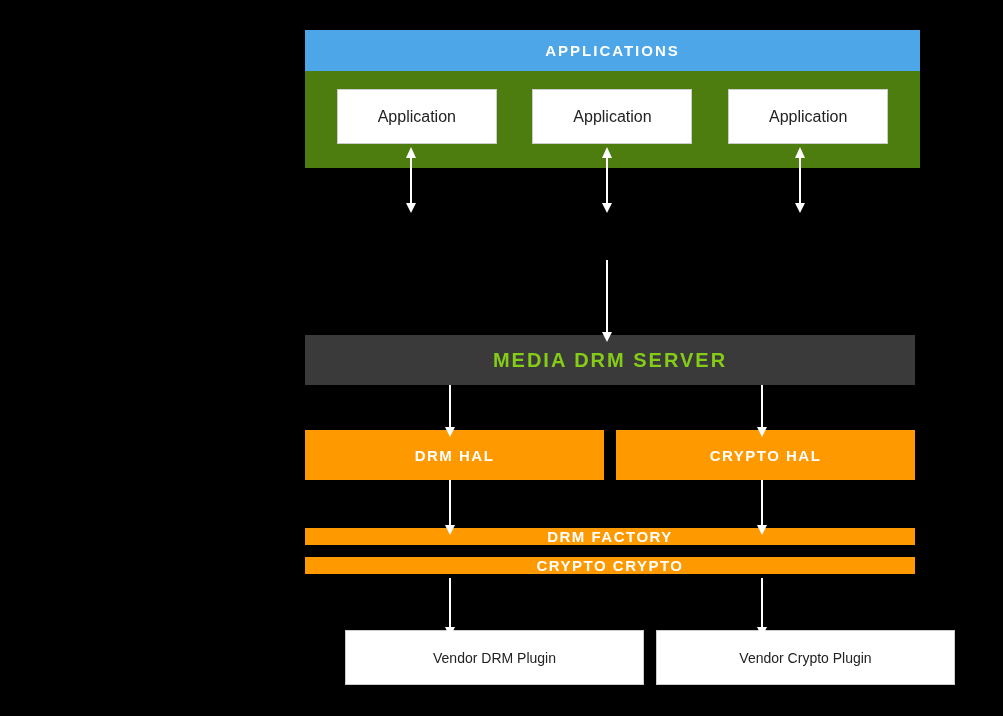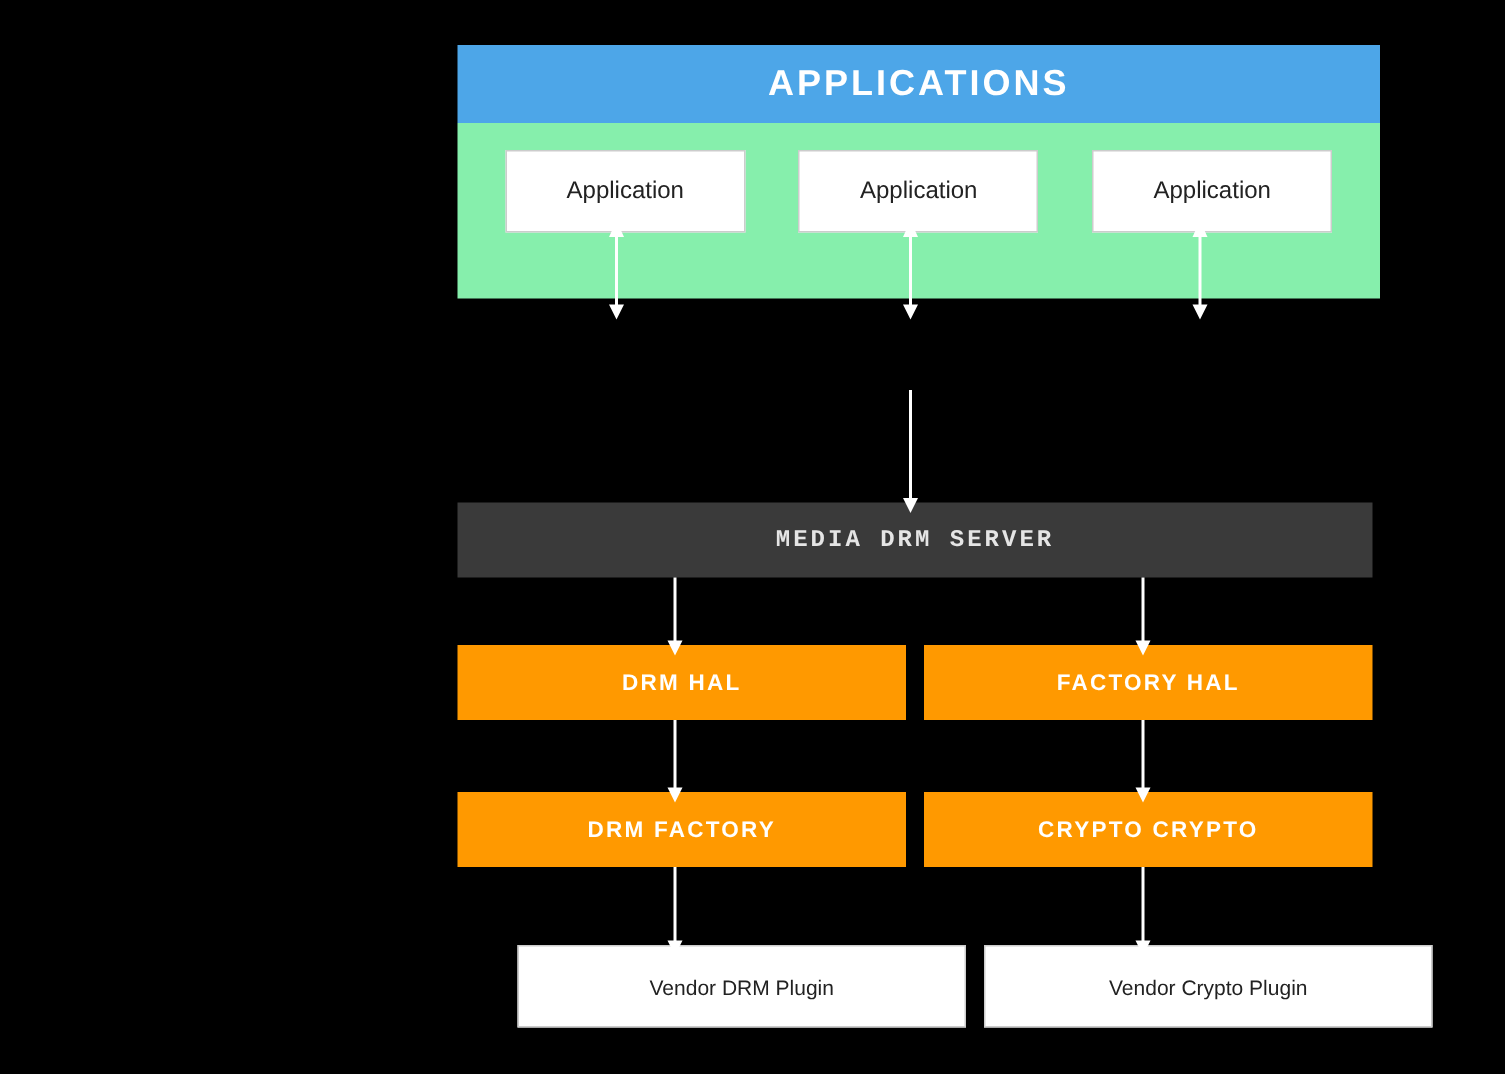--- a/index.html
+++ b/index.html
@@ -24,34 +24,34 @@
     .applications-container {
       position: absolute;
       top: 30px;
       left: 305px;
       width: 615px;
     }
 
     .applications-header {
       background: #4DA6E8;
       color: #fff;
-      font-size: 24px;
+      font-size: 15px;
       font-weight: bold;
       letter-spacing: 2px;
       text-align: center;
       padding: 12px 0;
     }
 
     .applications-body {
-      background: #86efac;
+      background: #4d7c0f;
       display: flex;
       flex-direction: row;
       justify-content: space-around;
       align-items: center;
-      padding: 18px 20px 44px 20px;
+      padding: 18px 20px 24px 20px;
       gap: 12px;
     }
 
     .app-box {
       border: 1.5px solid #ccc;
       background: #fff;
       width: 160px;
       height: 55px;
       display: flex;
       align-items: center;
@@ -87,25 +87,24 @@
       left: 305px;
       width: 610px;
       height: 50px;
       background: #3a3a3a;
       display: flex;
       align-items: center;
       justify-content: center;
     }
 
     .media-drm-server-label {
-      color: #e5e5e5;
-      font-size: 16px;
+      color: #84cc16;
+      font-size: 20px;
       font-weight: bold;
       letter-spacing: 2px;
-      font-family: Liberation Mono, monospace;
     }
 
     
     .hal-row {
       position: absolute;
       top: 430px;
       left: 305px;
       width: 610px;
       display: flex;
       justify-content: space-between;
@@ -130,20 +129,21 @@
 
     
     .factory-row {
       position: absolute;
       top: 528px;
       left: 305px;
       width: 610px;
       display: flex;
       justify-content: space-between;
       gap: 12px;
+      flex-direction: column;
     }
 
     .factory-box {
       flex: 1;
       height: 50px;
       background: #FF9900;
       display: flex;
       align-items: center;
       justify-content: center;
     }
@@ -214,21 +214,21 @@
 
   <div class="media-drm-server">
     <span class="media-drm-server-label">MEDIA DRM SERVER</span>
   </div>
 
   <div class="hal-row">
     <div class="hal-box">
       <span class="hal-box-label">DRM HAL</span>
     </div>
     <div class="hal-box">
-      <span class="hal-box-label">FACTORY HAL</span>
+      <span class="hal-box-label">CRYPTO HAL</span>
     </div>
   </div>
 
   <div class="factory-row">
     <div class="factory-box">
       <span class="factory-box-label">DRM FACTORY</span>
     </div>
     <div class="factory-box">
       <span class="factory-box-label">CRYPTO CRYPTO</span>
     </div>

